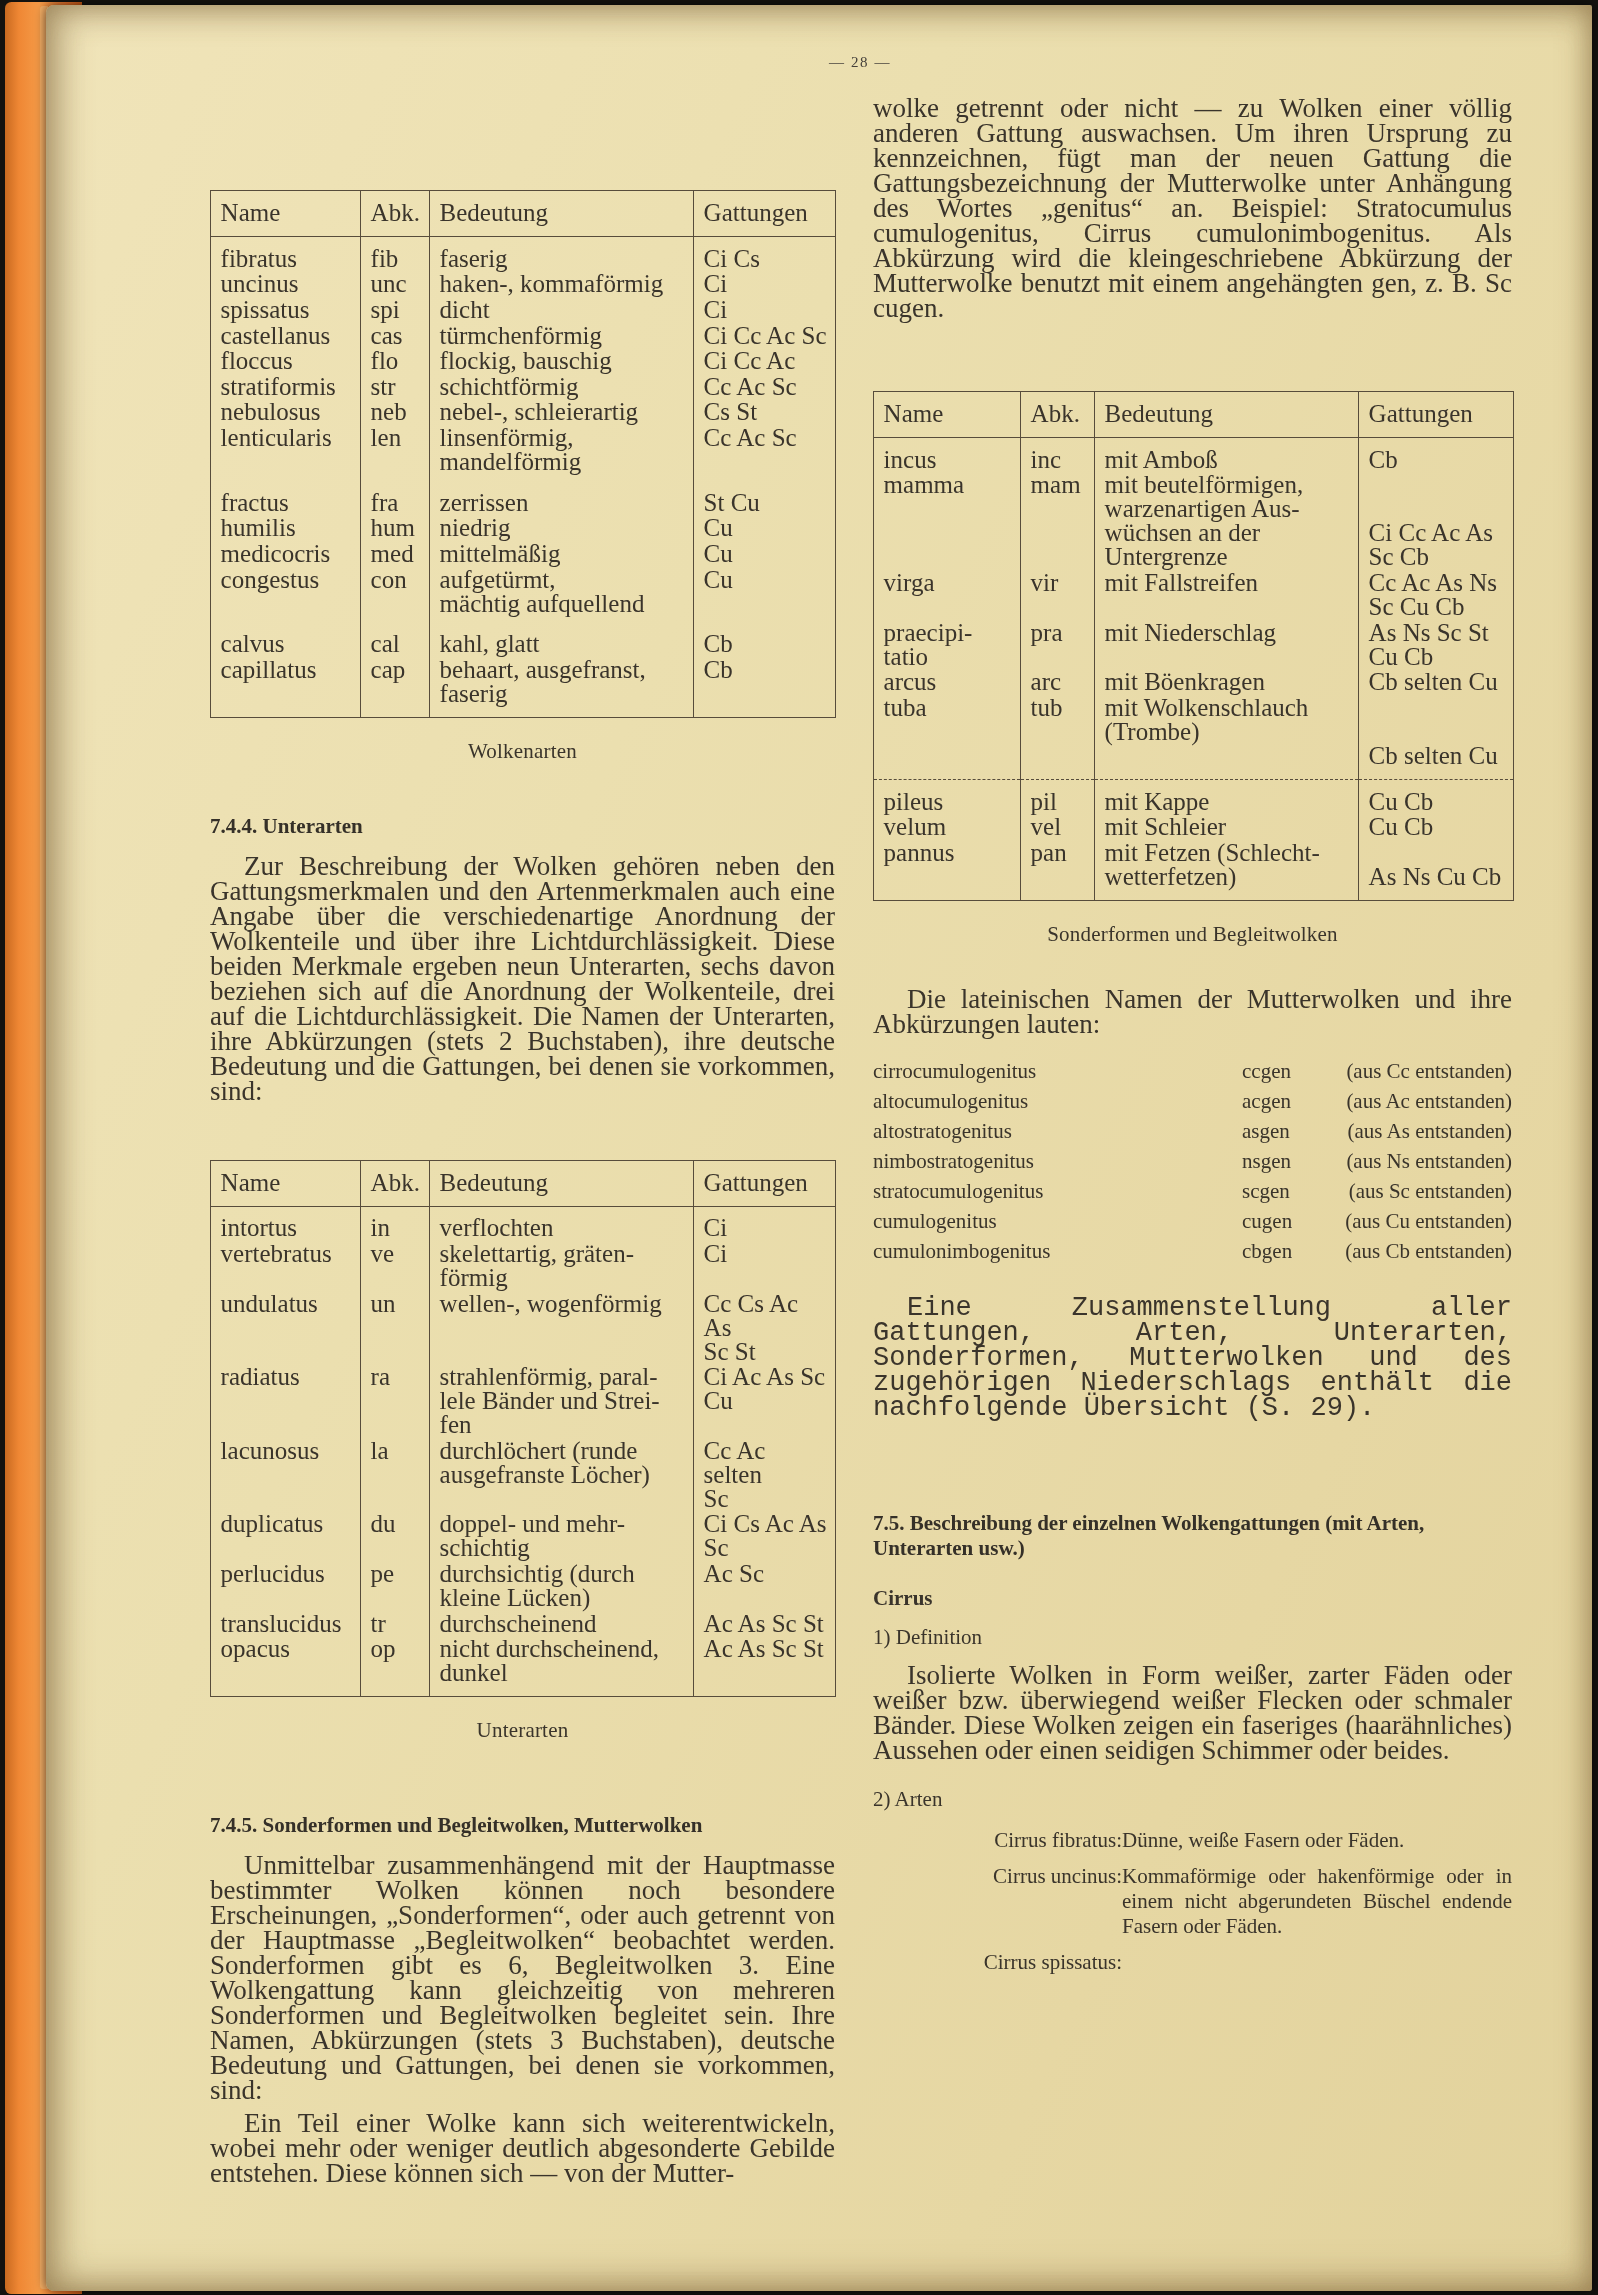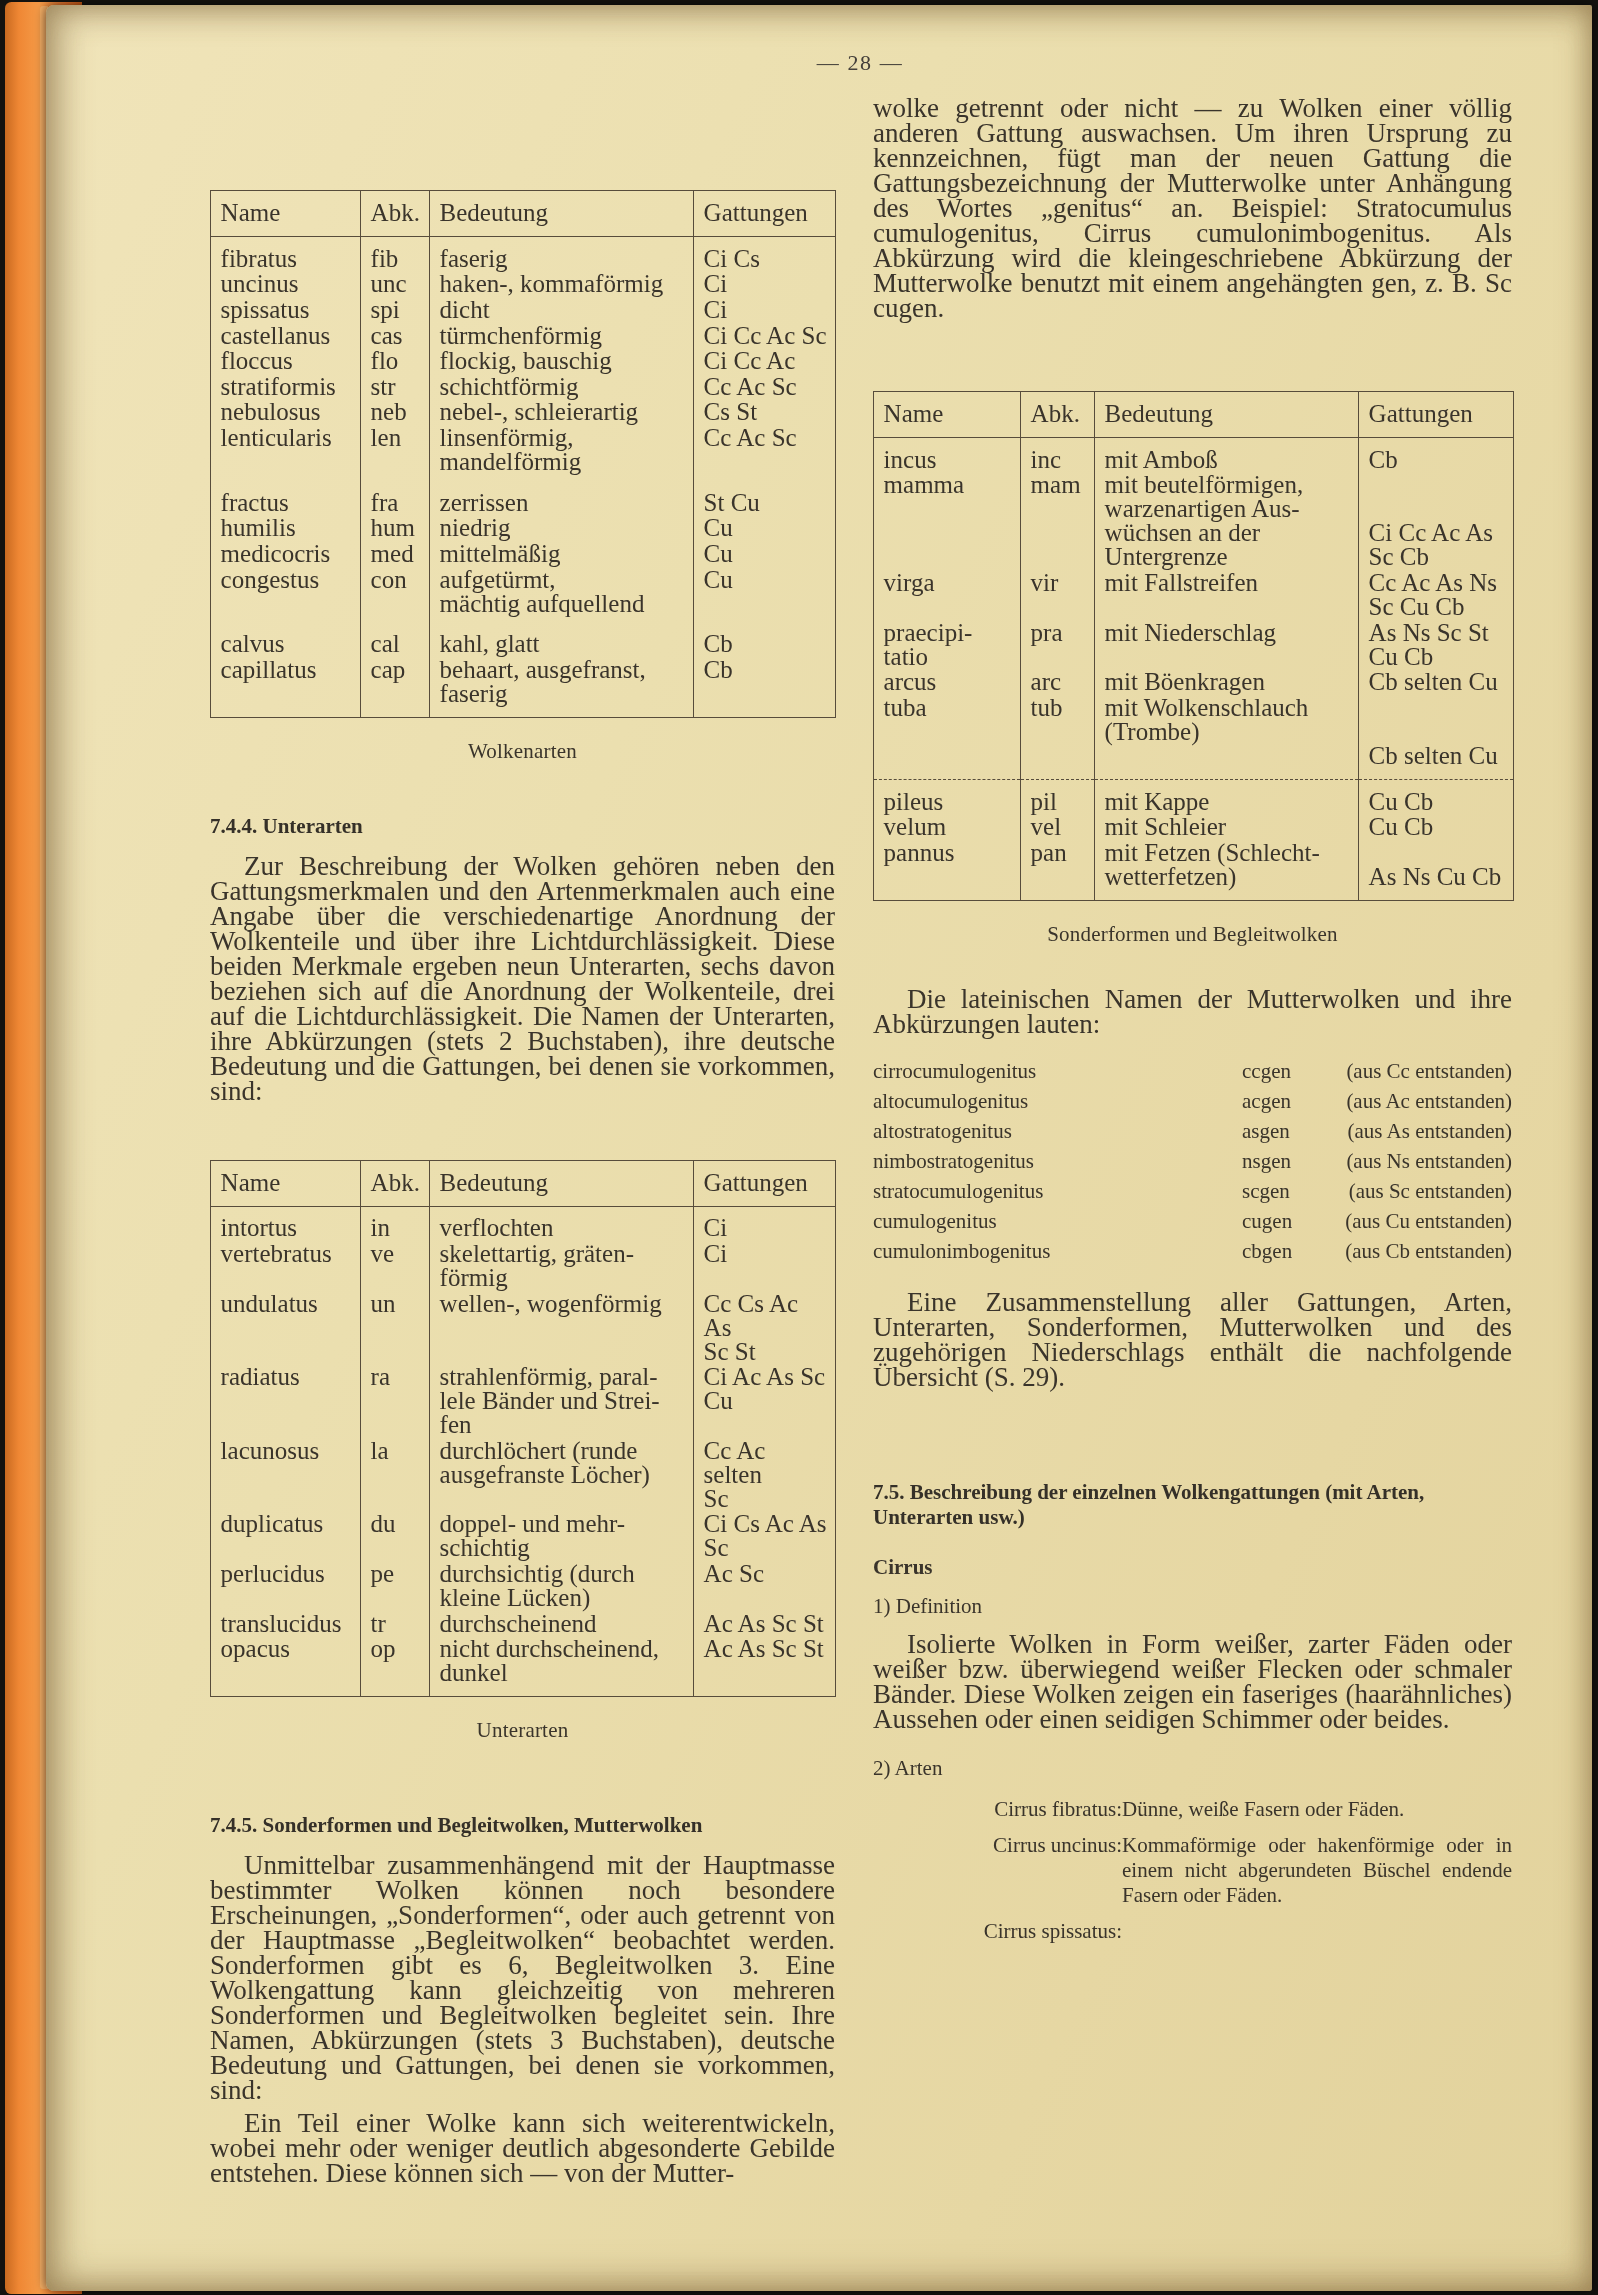--- a/index.html
+++ b/index.html
@@ -27,21 +27,21 @@
     box-shadow:
       inset 14.4px 0 34px rgba(112,82,40,.33),
       inset -4.8px 0 19px rgba(112,82,40,.20),
       inset 0 11.2px 32px rgba(112,82,40,.20),
       inset 0 -12.8px 37px rgba(112,82,40,.26),
       0 0 11.2px rgba(0,0,0,.65);
   }
   .page-inner { position:absolute; inset:0; padding:45px 82px 0 164px; }
 
   .page-number {
-    text-align:center; font-size:22px; line-height:25.6px;
+    text-align:center; font-size:15px; line-height:25.6px;
     letter-spacing:1.6px; color:#45403a;
   }
 
   .columns { display:flex; margin-top:21px; }
   .col-left  { width:625px; }
   .col-right { width:639px; margin-left:38px; }
 
   .body {
     font-size:27px; line-height:25px; text-align:justify;
     hyphens:auto; -webkit-hyphens:auto; color:#3a342b;
@@ -90,21 +90,21 @@
   .h745 { margin-top:70px; }
   .p745a { margin-top:14.4px; }
   .p745b { margin-top:8px; }
 
   
   .t3 { margin-top:70px; }
   .p-mutter { margin-top:40px; }
   .genitus-list { margin-top:19px; font-size:21px; line-height:30px; }
   .genitus-row { display:grid; grid-template-columns:369px 93px 1fr; }
   .g-origin { text-align:right; }
-  .p-ueber { margin-top:24px; }
+  .p-ueber { margin-top:30px;font-family:Liberation Mono, monospace; }
   .h75 { margin-top:90px; }
   .cirrus-title { margin-top:24px; font-weight:bold; font-size:21px; }
   .def-label { margin-top:14px; font-size:21px; }
   .p-def { margin-top:12.8px; }
   .arten-label { margin-top:24px; font-size:21px; }
   .arten-list { margin-top:16px; }
   .art-row { display:grid; grid-template-columns:249px 1fr; margin-top:11.2px; }
   .art-row:first-child { margin-top:0; }
   .art-term { font-size:21px; line-height:25px;text-align:right; }
   .art-desc { font-size:21px; line-height:25px; text-align:justify; hyphens:auto; }

